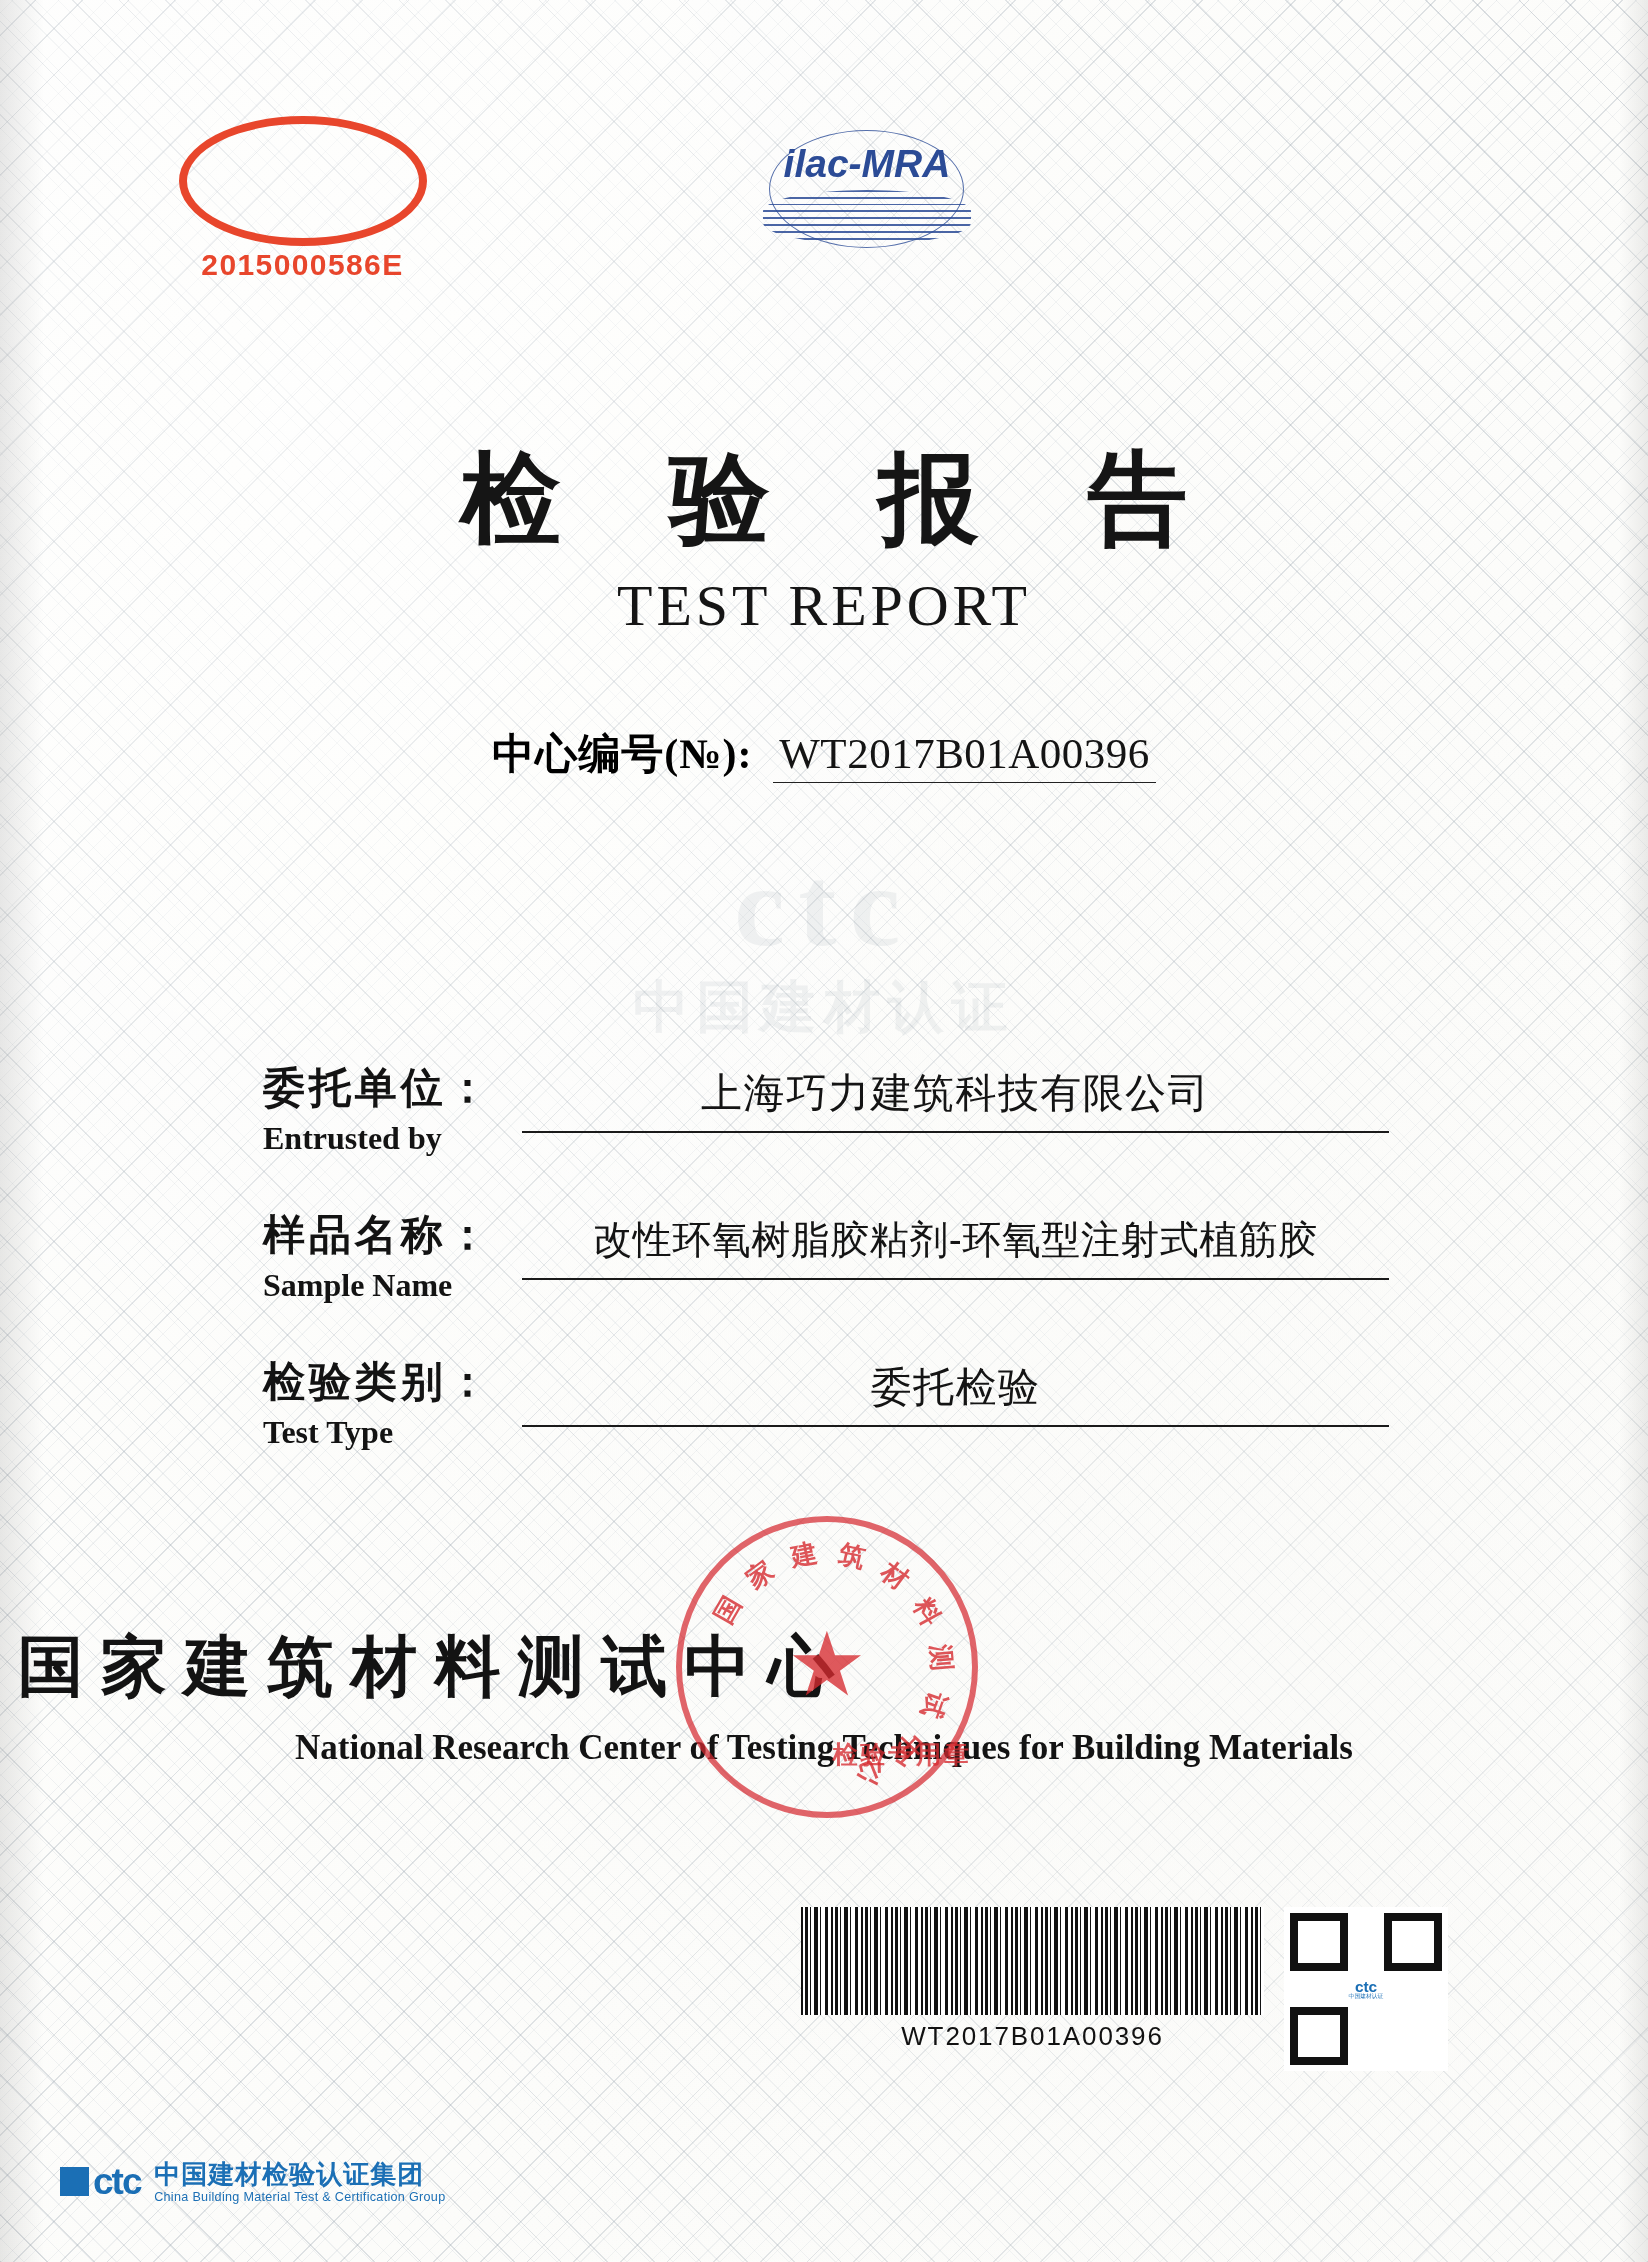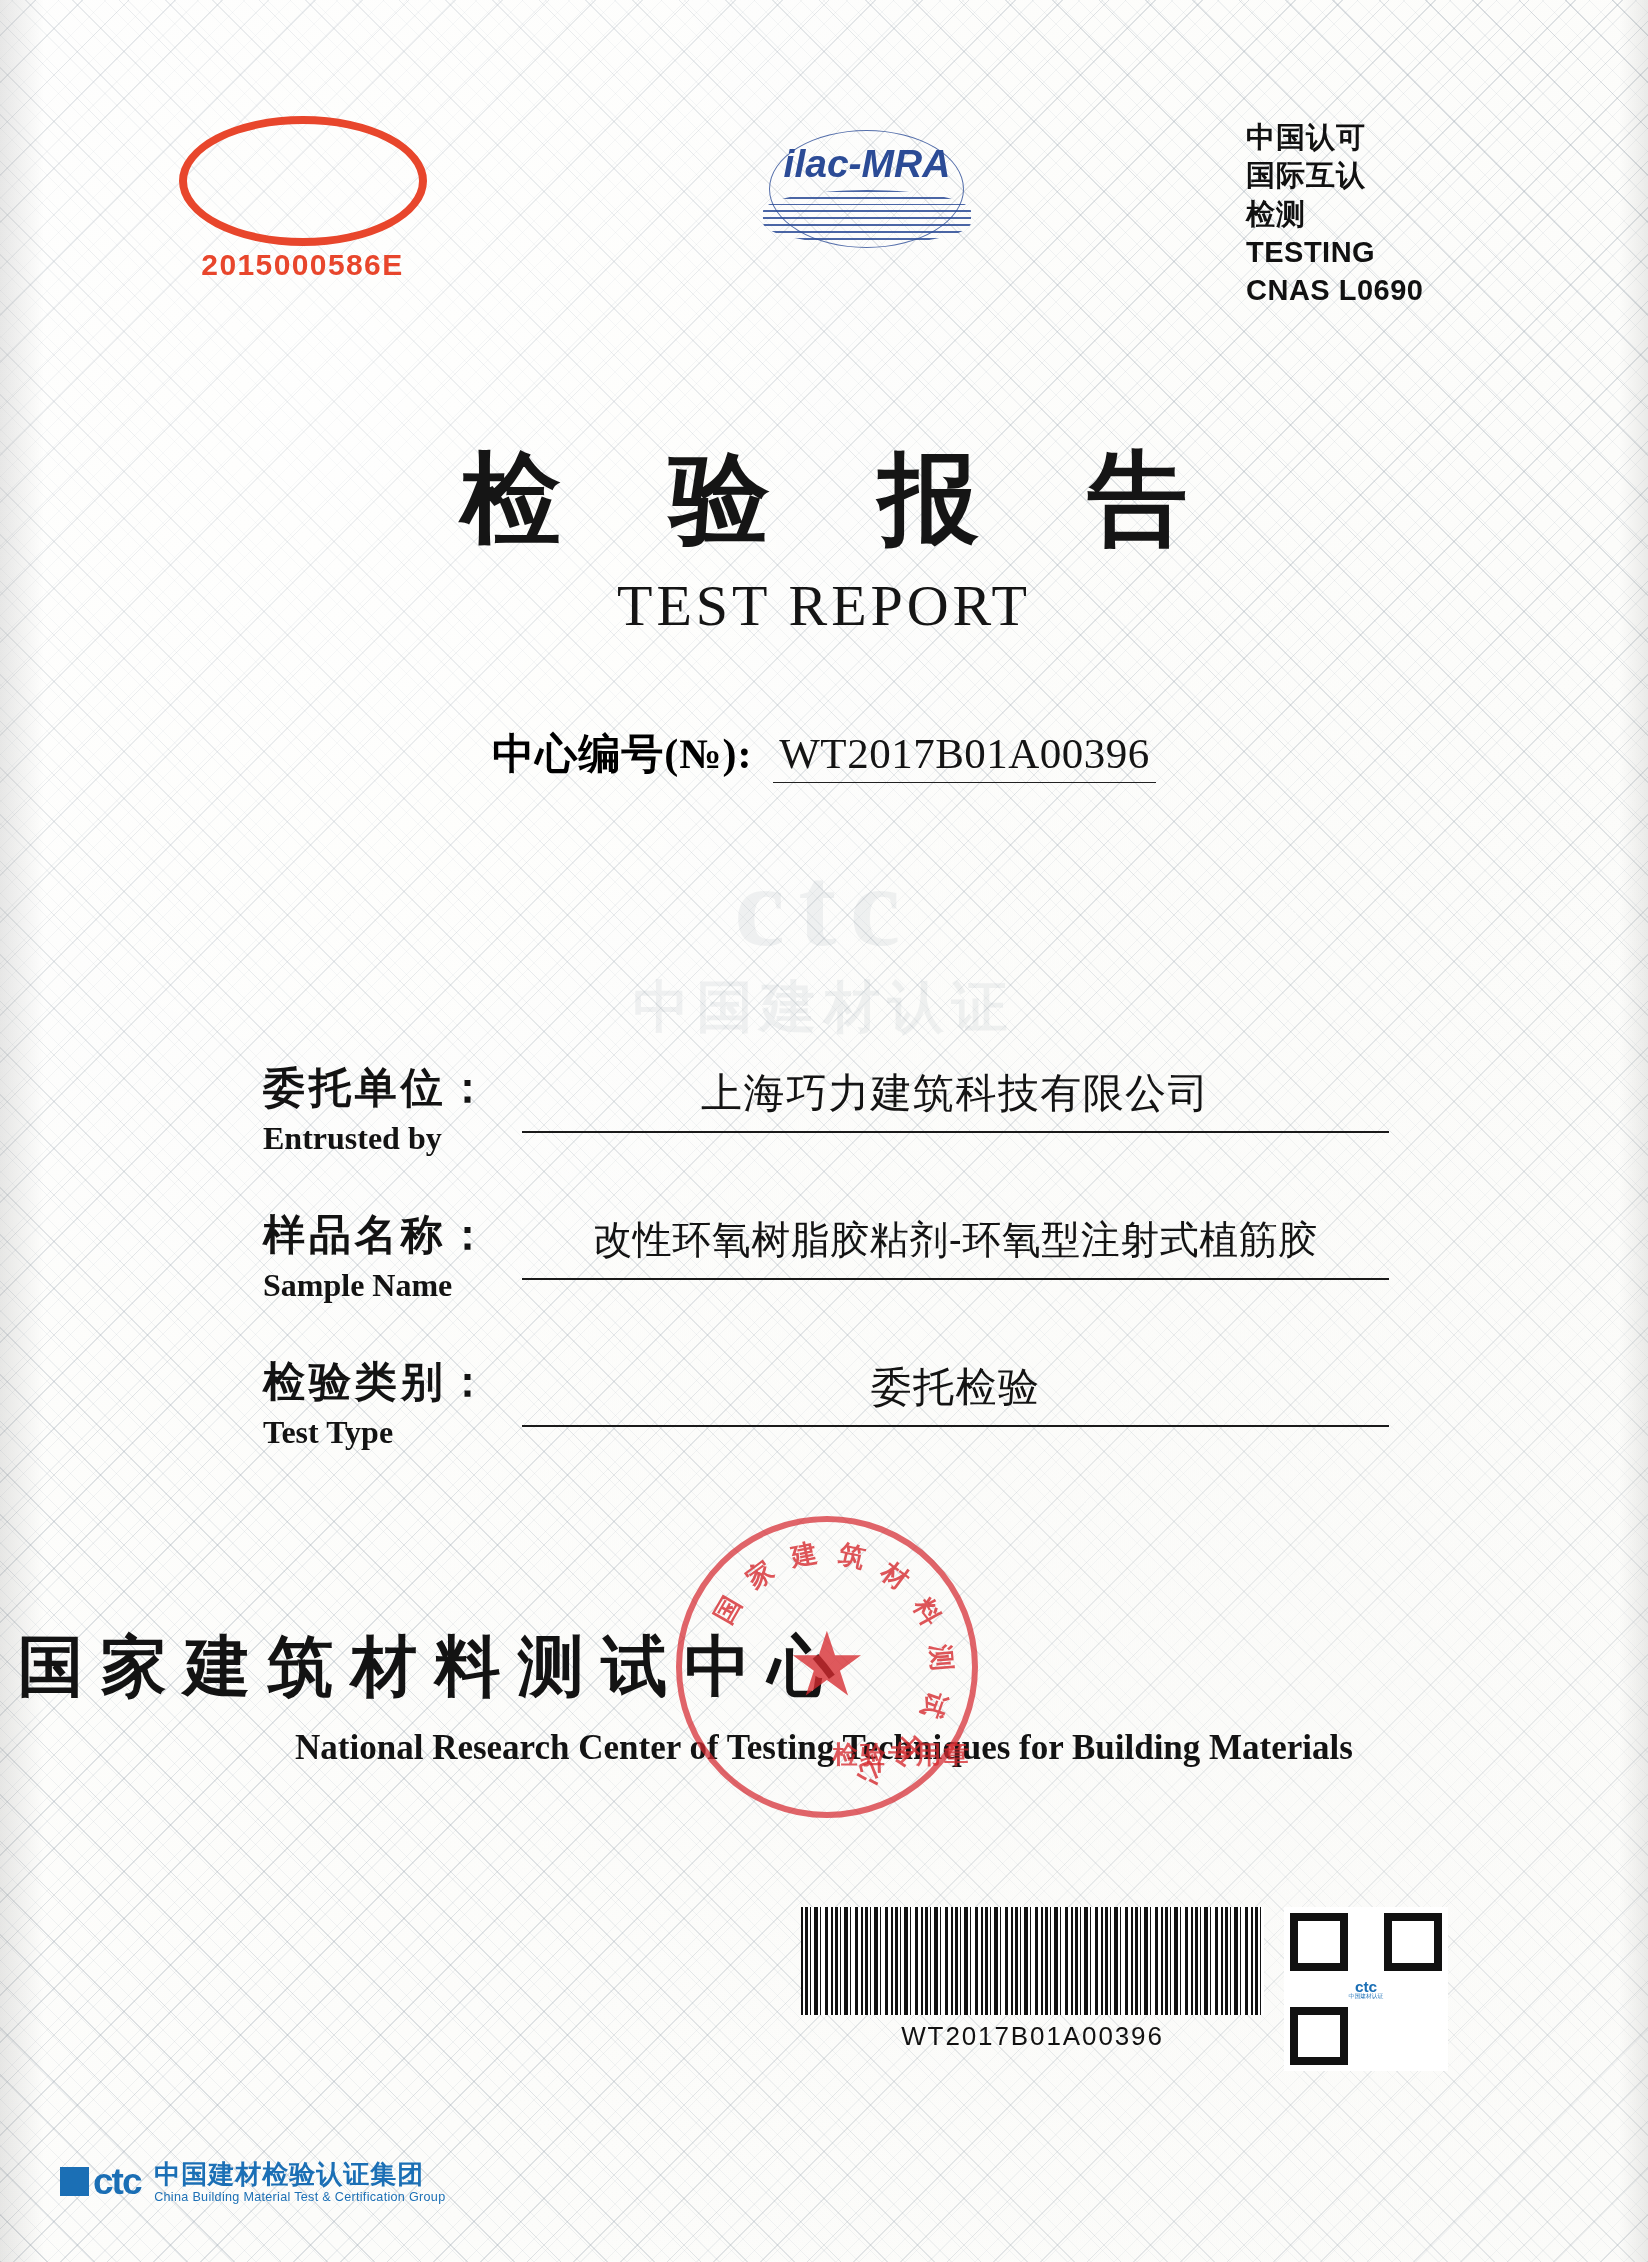--- a/index.html
+++ b/index.html
@@ -533,27 +533,20 @@
     </div>
     <div class="cma-number">2015000586E</div>
   </div>
 
   <div class="ilac-block">
     <div class="ilac-ellipse"></div>
     <div class="ilac-word">ilac-MRA</div>
     <div class="ilac-lines"></div>
   </div>
 
-  <div class="cnas-side">
-    <div class="cn">中国认可</div>
-    <div class="cn">国际互认</div>
-    <div class="cn">检测</div>
-    <div class="en">TESTING</div>
-    <div class="en">CNAS L0690</div>
-  </div>
 
   <div class="title-cn">检 验 报 告</div>
   <div class="title-en">TEST   REPORT</div>
 
   <div class="report-no-row">
     <div class="report-no-label">中心编号(№):</div>
     <div class="report-no-value">WT2017B01A00396</div>
   </div>
 
   <div class="watermark">

